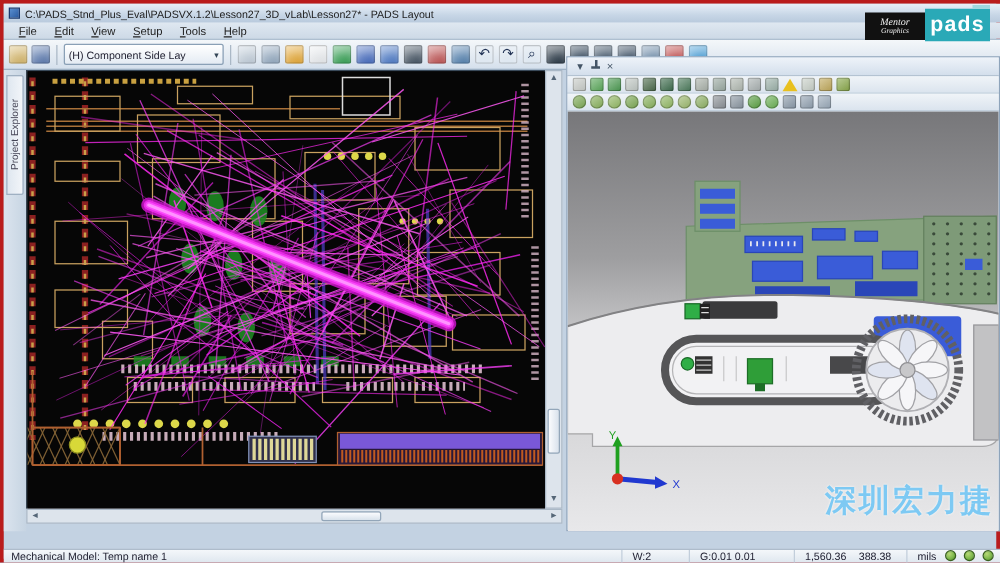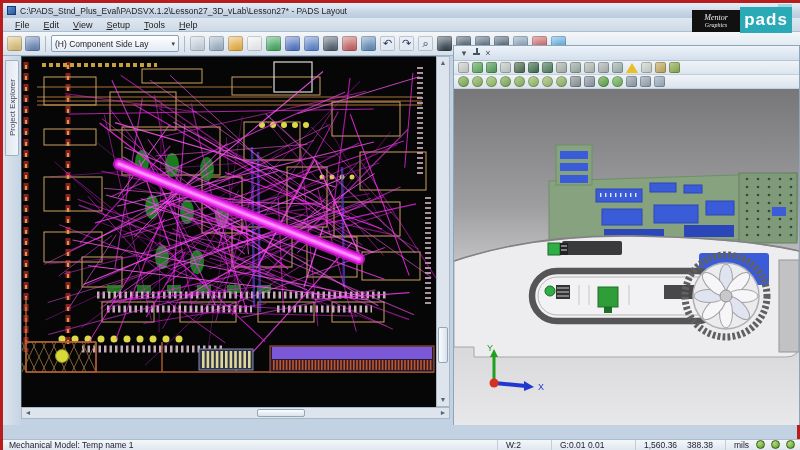--- a/index.html
+++ b/index.html
@@ -583,20 +583,21 @@
           <ellipse cx="272" cy="190" rx="6.5" ry="15" fill="#f6f6f8" stroke="#a2a2a6" stroke-width="1" transform="rotate(315 272 207)"></ellipse>
           <circle cx="272" cy="207" r="6" fill="#c8c8ca" stroke="#909094"></circle>
           <line x1="40" y1="294" x2="40" y2="266" stroke="#1fa01f" stroke-width="3"></line>
           <polygon points="40,260 36,268 44,268" fill="#1fa01f"></polygon>
           <line x1="40" y1="294" x2="72" y2="297" stroke="#2038d0" stroke-width="4"></line>
           <polygon points="80,298 70,292 70,302" fill="#2038d0"></polygon>
           <circle cx="40" cy="294" r="4.5" fill="#d83020"></circle>
           <text x="33" y="262" fill="#1fa01f" font-size="9" font-family="Liberation Sans, sans-serif">Y</text>
           <text x="84" y="301" fill="#2038d0" font-size="9" font-family="Liberation Sans, sans-serif">X</text>
         </svg>
+      <div class="watermark">深圳宏力捷</div>
     </div>
   </div>
 
   <div class="statusbar">
     <span class="sb-item" style="left:6px">Mechanical Model: Temp name 1</span>
     <span class="sb-item sb-cell" style="left:494px">W:2</span>
     <span class="sb-item sb-cell" style="left:548px">G:0.01 0.01</span>
     <span class="sb-item sb-cell" style="left:632px">1,560.36</span>
     <span class="sb-item" style="left:684px">388.38</span>
     <span class="sb-item sb-cell" style="left:722px">mils</span>

